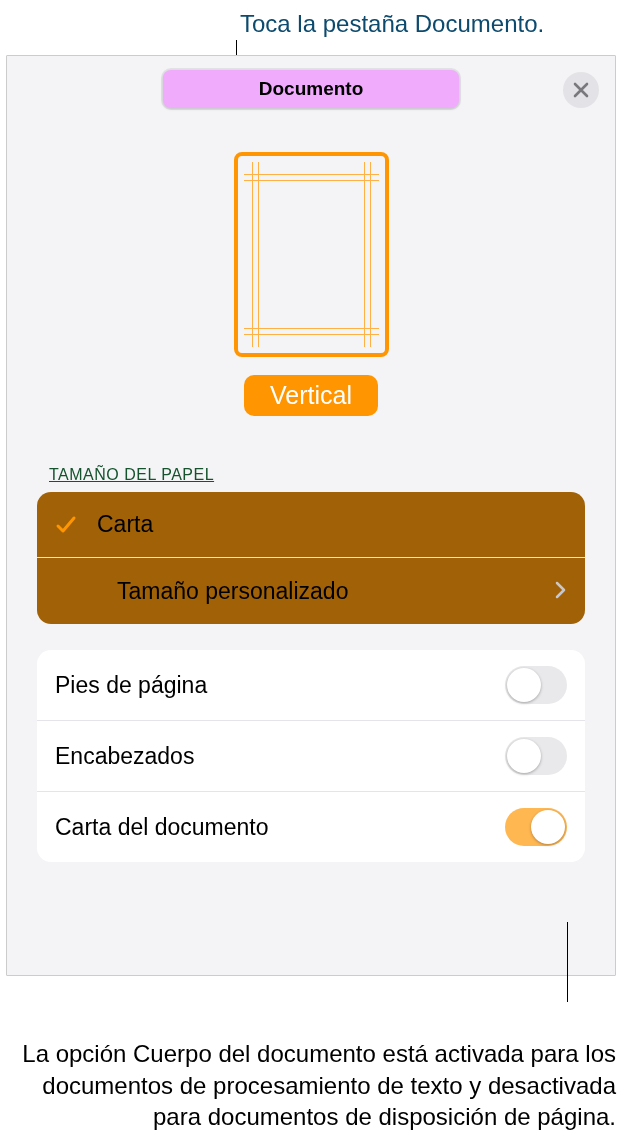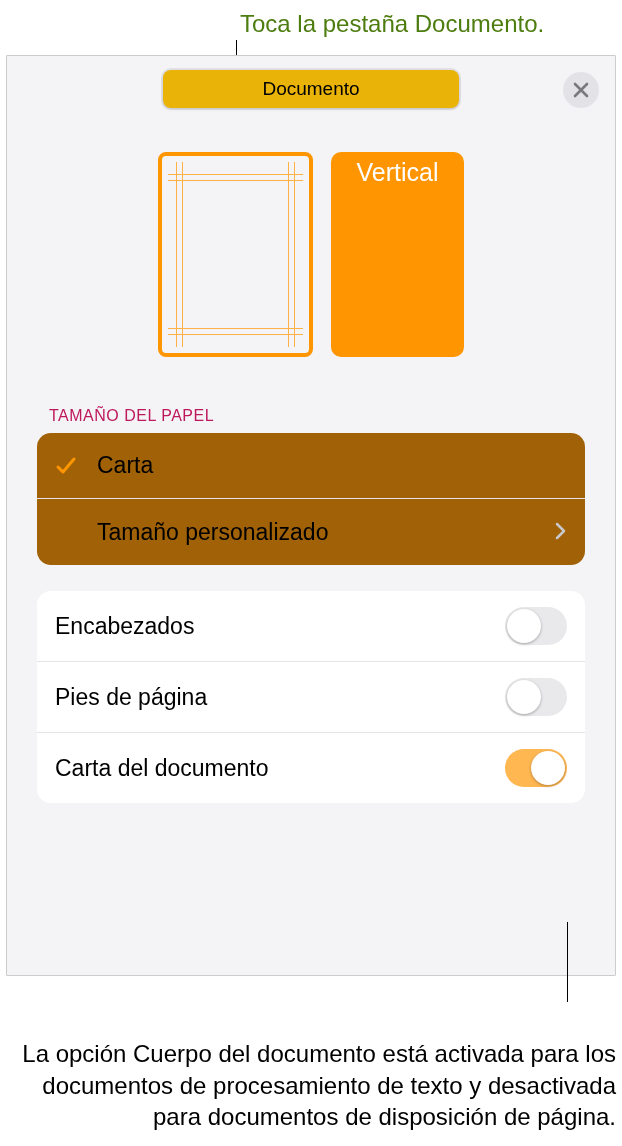--- a/index.html
+++ b/index.html
@@ -14,21 +14,21 @@
       height: 1146px;
       background: #ffffff;
       position: relative;
     }
 
     .callout-top {
       position: absolute;
       top: 10px;
       left: 240px;
       font-size: 24px;
-      color: #4d7c0f;
+      color: #0c4a6e;
     }
 
     .callout-line-top {
       position: absolute;
       top: 40px;
       left: 236px;
       width: 1px;
       height: 30px;
       background: #000;
     }
@@ -67,22 +67,22 @@
       display: flex;
       align-items: center;
       justify-content: center;
       font-size: 19px;
       color: #000;
       border-radius: 8px;
       cursor: pointer;
     }
 
     .segment.active {
-      background: #eab308;
-      font-weight: 400;
+      background: #f0abfc;
+      font-weight: 700;
       box-shadow: 0 1px 3px rgba(0,0,0,0.15);
     }
 
     .close-btn {
       position: absolute;
       top: 16px;
       right: 16px;
       width: 36px;
       height: 36px;
       background: #e3e3e7;
@@ -101,21 +101,22 @@
 
     .orientation-row {
       display: flex;
       justify-content: space-around;
       gap: 40px;
       padding: 10px 30px 20px;
     }
 
     .orientation-option {
       display: flex;
-      flex-direction: row;
+      flex-direction: column;
+      align-items: center;
       gap: 18px;
       cursor: pointer;
     }
 
     .page-thumb {
       border: 4px solid transparent;
       border-radius: 8px;
       display: flex;
       align-items: center;
       justify-content: center;
@@ -156,24 +157,25 @@
       color: #fff;
       font-weight: 400;
     }
 
     .orientation-label.not-selected {
       color: #000;
     }
 
     .section-header {
       font-size: 16px;
-      color: #be185d;
+      color: #14532d;
       text-transform: uppercase;
       letter-spacing: 0.5px;
       padding: 30px 12px 8px;
+      text-decoration: underline;
     }
 
     .list-group {
       background: #a16207;
       border-radius: 14px;
       overflow: hidden;
     }
 
     .list-row {
       display: flex;
@@ -181,20 +183,21 @@
       padding: 16px 18px;
       font-size: 23px;
       color: #000;
       border-bottom: 1px solid #e5e5e9;
       min-height: 66px;
       cursor: pointer;
     }
 
     .list-row:last-child {
       border-bottom: none;
+      gap: 20px;
     }
 
     .check-col {
       width: 42px;
       display: flex;
       align-items: center;
     }
 
     .chevron {
       margin-left: auto;
@@ -328,27 +331,27 @@
         <span class="chevron">
           <svg width="12" height="18" viewBox="0 0 12 18">
               <path d="M2 2 L9 9 L2 16" stroke="#c7c7cc" stroke-width="2.5" fill="none" stroke-linecap="round" stroke-linejoin="round"></path>
             </svg>
         </span>
       </div>
     </div>
 
     <div class="toggle-group">
       <div class="toggle-row">
-        <span>Encabezados</span>
+        <span>Pies de página</span>
         <div class="toggle">
             <div class="knob"></div>
           </div>
       </div>
       <div class="toggle-row">
-        <span>Pies de página</span>
+        <span>Encabezados</span>
         <div class="toggle">
             <div class="knob"></div>
           </div>
       </div>
       <div class="toggle-row">
         <span>Carta del documento</span>
         <div class="toggle on">
             <div class="knob"></div>
           </div>
       </div>

